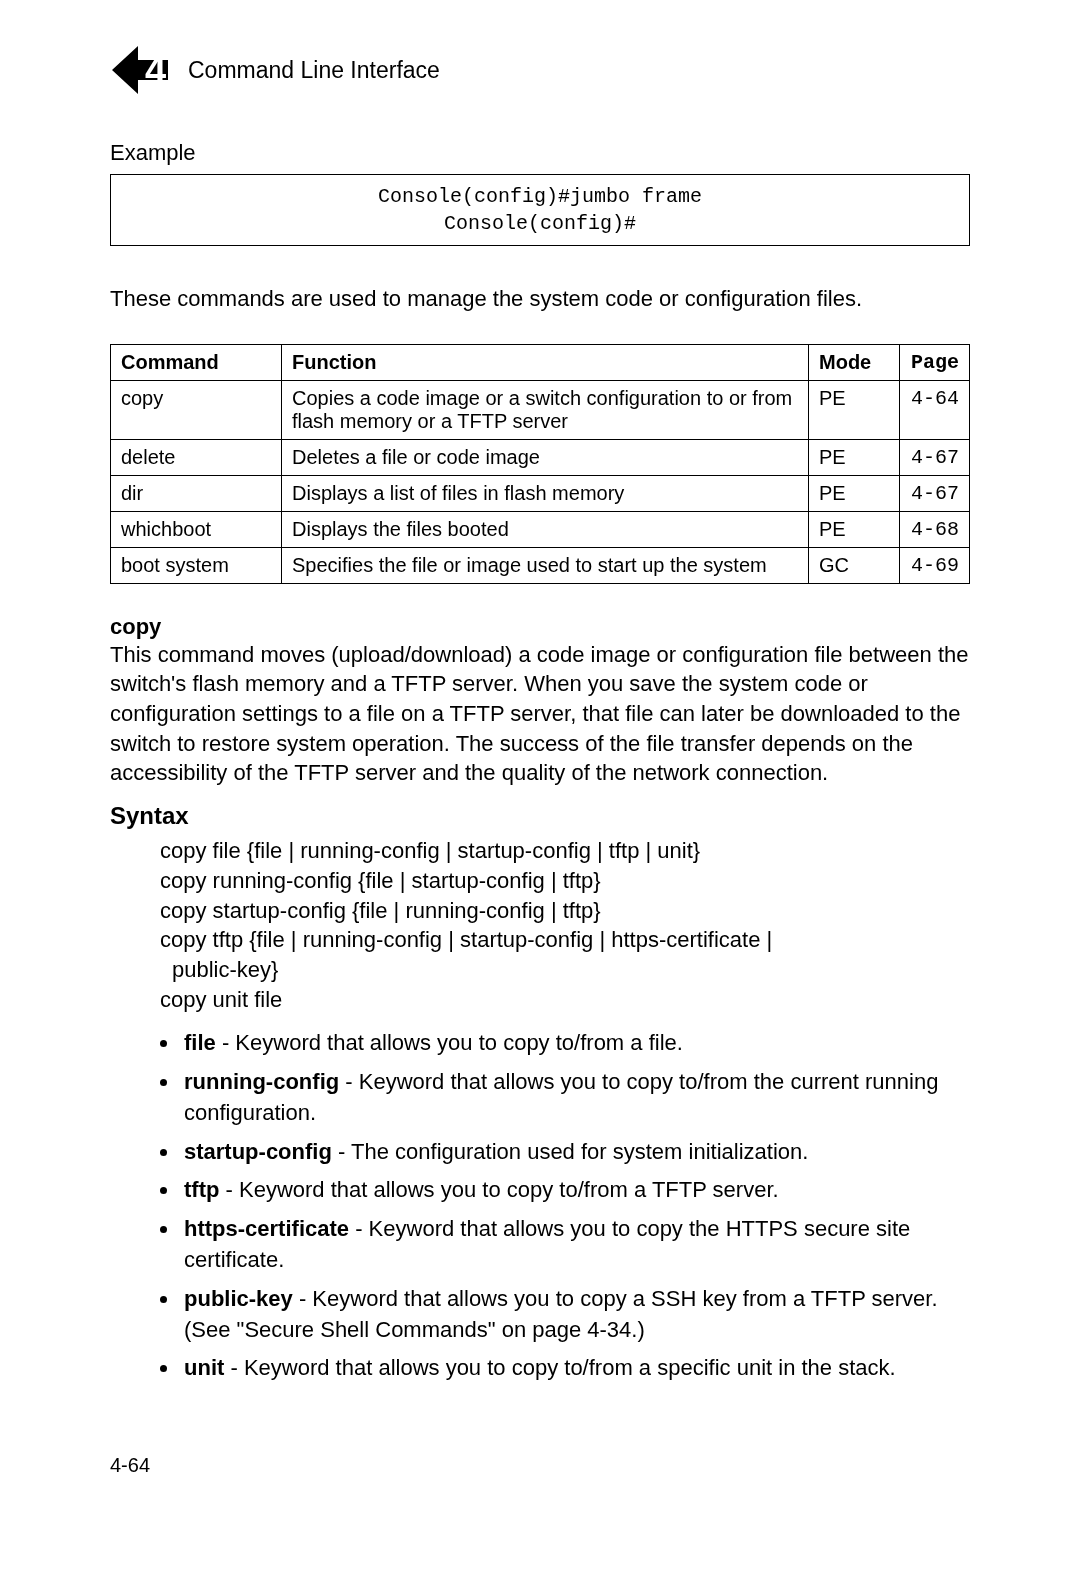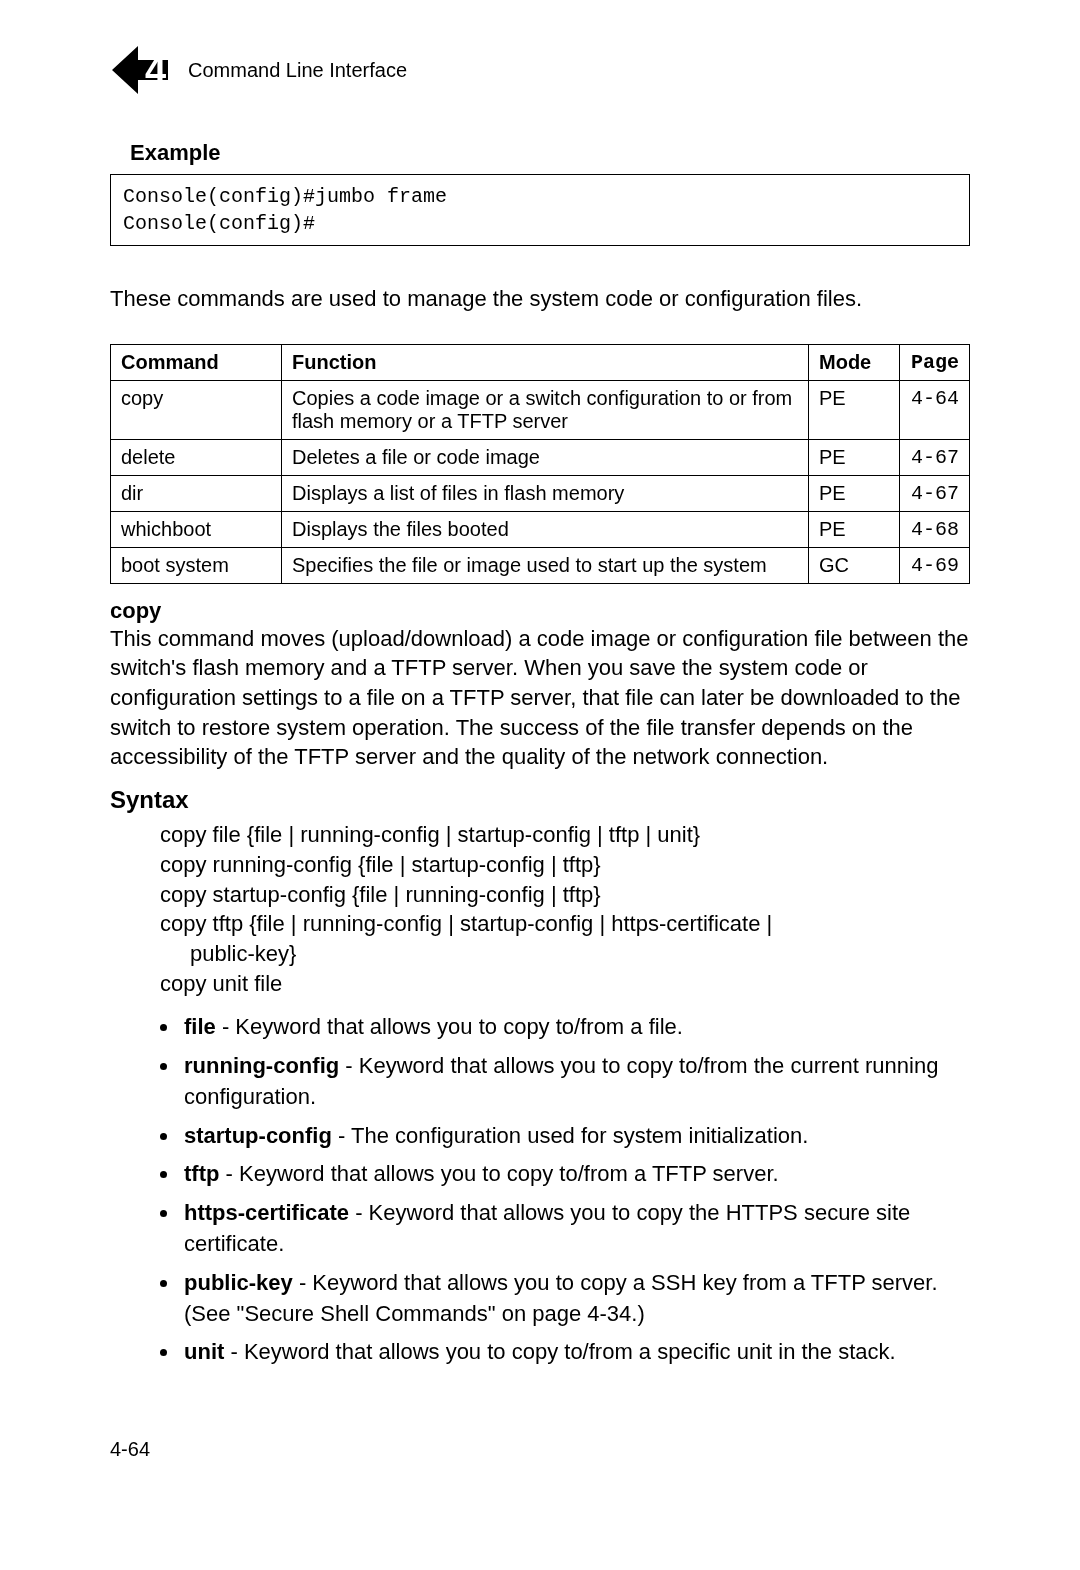--- a/index.html
+++ b/index.html
@@ -22,36 +22,36 @@
   }
   .chapter-icon {
     width: 60px;
     height: 60px;
     margin-right: 18px;
     display: flex;
     align-items: center;
     justify-content: center;
   }
   .chapter-title {
-    font-size: 20px;
+    font-size: 23px;
   }
   .h-example {
-    font-weight: bold;
+    font-weight: normal;
     font-size: 22px;
     margin-bottom: 8px;
-    margin-left: 20px;
   }
   .codebox {
     border: 1.5px solid #000;
     padding: 8px 12px;
     font-family: "Courier New", monospace;
     font-size: 20px;
     white-space: pre;
     line-height: 1.35;
     margin-bottom: 38px;
+    text-align: center;
   }
   .h1 {
     font-size: 36px;
     font-weight: bold;
     margin: 10px 0 20px 0;
   }
   .bodytext {
     font-size: 22px;
     line-height: 1.35;
     margin-bottom: 30px;
@@ -59,21 +59,21 @@
   .table-title {
     text-align: center;
     font-weight: bold;
     font-size: 20px;
     margin-bottom: 4px;
   }
   table.cmd {
     border-collapse: collapse;
     width: 100%;
     font-size: 20px;
-    margin-bottom: 14px;
+    margin-bottom: 30px;
   }
   table.cmd th, table.cmd td {
     border: 1.5px solid #000;
     padding: 6px 10px;
     text-align: left;
     vertical-align: top;
   }
   table.cmd th {
     font-weight: bold;
   }
@@ -98,21 +98,21 @@
     font-size: 24px;
     margin: 14px 0 6px 0;
   }
   .syntax-block {
     margin-left: 50px;
     font-size: 22px;
     line-height: 1.35;
     font-weight: normal;
   }
   .syntax-block .indent {
-    margin-left: 30px;
+    margin-left: 12px;
   }
   ul.keywords {
     margin: 14px 0 0 70px;
     padding: 0;
     font-size: 22px;
     line-height: 1.4;
   }
   ul.keywords li {
     margin-bottom: 8px;
     list-style: disc;

